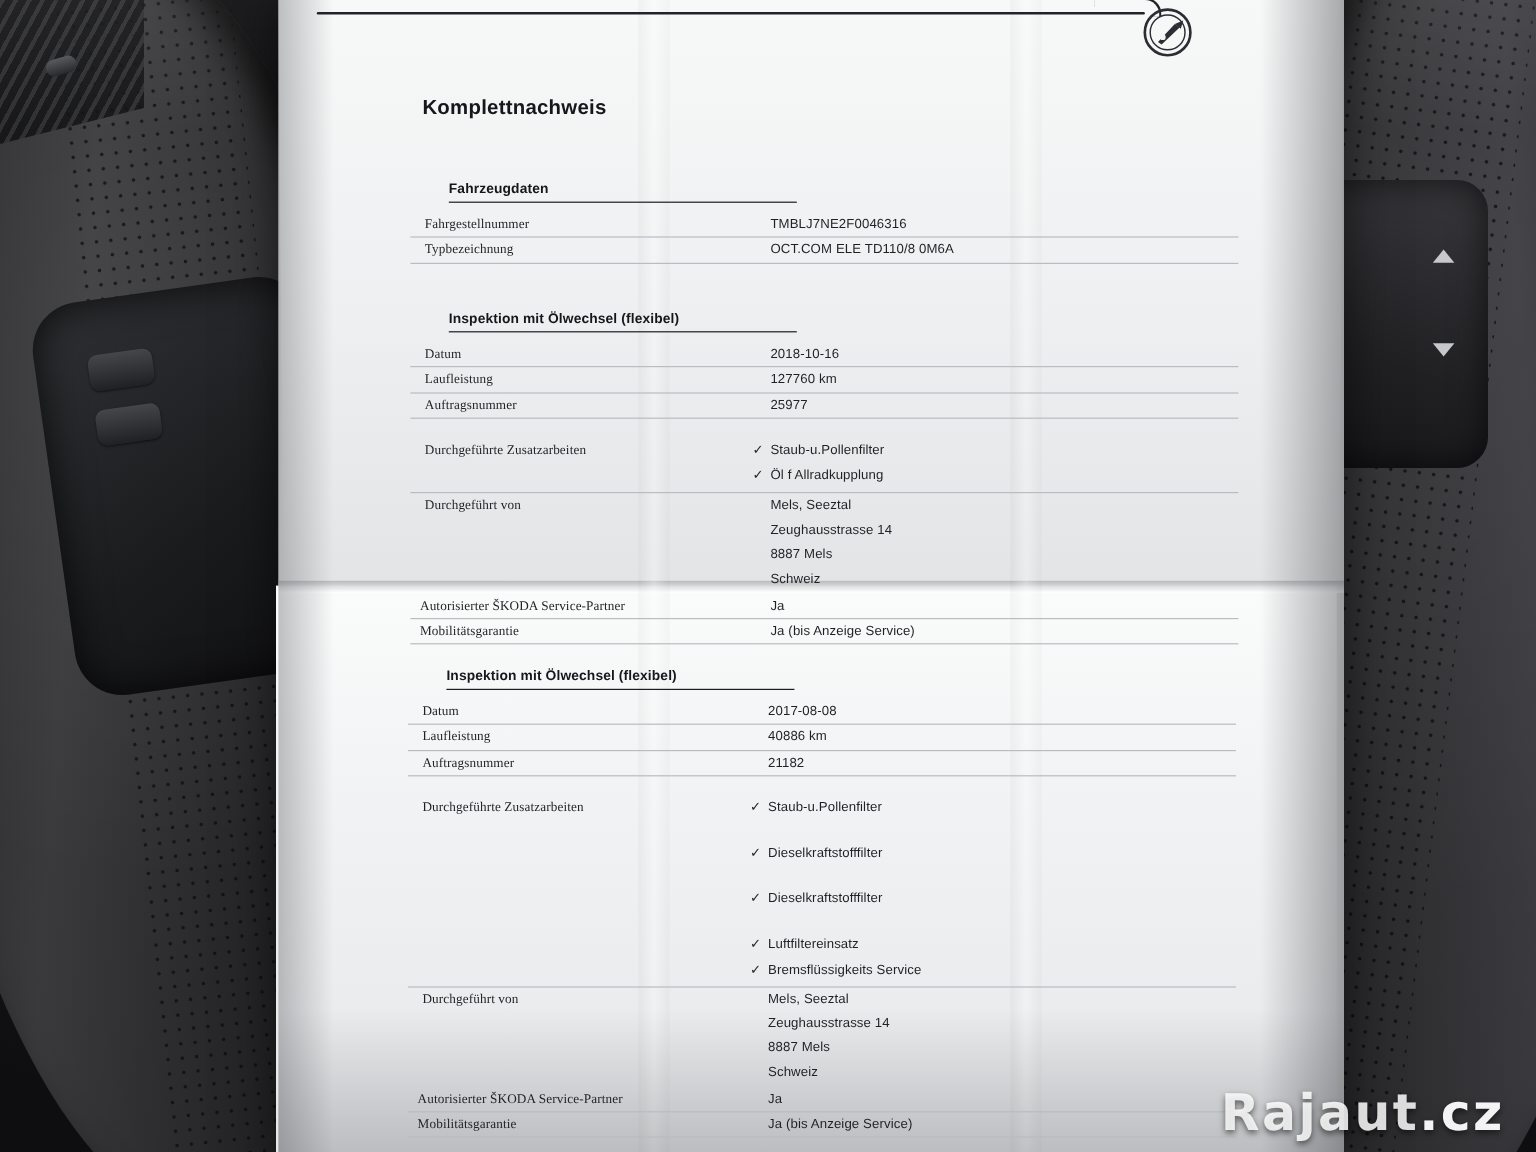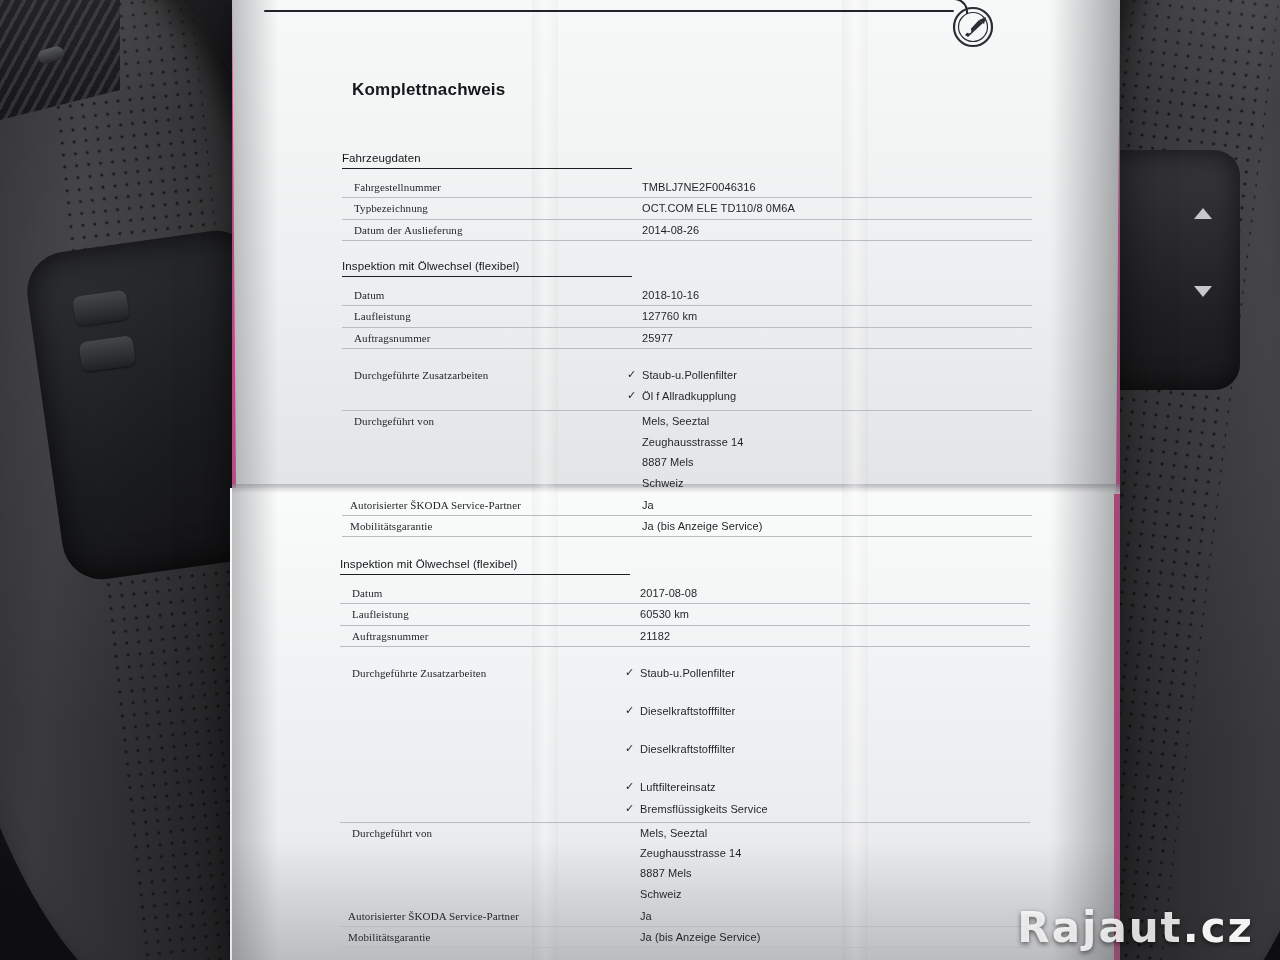--- a/index.html
+++ b/index.html
@@ -143,21 +143,21 @@
     pointer-events: none;
   }
 
   
   .paper {
     position: absolute;
     left: 232px;
     top: 0;
     width: 888px;
     height: 960px;
-    background: #ec4899;
+    background: #e5e5e5;
     box-shadow: 0 0 40px rgba(0,0,0,.55);
   }
   .paper-upper {
     position: absolute;
     left: 0; top: 0; width: 888px; height: 492px;
     background: linear-gradient(180deg, #f7f8f8 0%, #eeeff0 55%, #e3e4e5 100%);
     clip-path: polygon(0 0, 888px 0, 884px 492px, 4px 488px);
   }
   .paper-lower {
     position: absolute;
@@ -231,25 +231,26 @@
     letter-spacing: .2px;
   }
 
   .section {
     position: absolute;
     left: 110px;
     width: 690px;
   }
   .sec-head {
     font-size: 11.5px;
-    font-weight: normal;
+    font-weight: bold;
     padding-bottom: 4px;
     border-bottom: 1.6px solid #1b1d22;
     width: 290px;
     letter-spacing: .1px;
+    margin-left: 32px;
   }
   .row {
     position: relative;
     height: 20.4px;
     border-bottom: .8px solid #b9bcc0;
   }
   .row.no-line { border-bottom: none; margin-top: 16px; }
   .lbl {
     position: absolute;
     left: 12px; top: 4px;
@@ -346,24 +347,20 @@
         <div class="sec-head">Fahrzeugdaten</div>
         <div style="height:8px;"></div>
         <div class="row">
           <span class="lbl">Fahrgestellnummer</span>
           <span class="val">TMBLJ7NE2F0046316</span>
         </div>
         <div class="row">
           <span class="lbl">Typbezeichnung</span>
           <span class="val">OCT.COM ELE TD110/8 0M6A</span>
         </div>
-        <div class="row">
-          <span class="lbl">Datum der Auslieferung</span>
-          <span class="val">2014-08-26</span>
-        </div>
       </div>
 
       <div class="section" style="top:260px;">
         <div class="sec-head">Inspektion mit Ölwechsel (flexibel)</div>
         <div style="height:8px;"></div>
         <div class="row">
           <span class="lbl">Datum</span>
           <span class="val">2018-10-16</span>
         </div>
         <div class="row">
@@ -406,21 +403,21 @@
 
       <div class="section" style="top:558px; left:108px;">
         <div class="sec-head">Inspektion mit Ölwechsel (flexibel)</div>
         <div style="height:8px;"></div>
         <div class="row">
           <span class="lbl">Datum</span>
           <span class="val">2017-08-08</span>
         </div>
         <div class="row">
           <span class="lbl">Laufleistung</span>
-          <span class="val">60530 km</span>
+          <span class="val">40886 km</span>
         </div>
         <div class="row">
           <span class="lbl">Auftragsnummer</span>
           <span class="val">21182</span>
         </div>
         <div class="row no-line" style="height:22px;">
           <span class="lbl">Durchgeführte Zusatzarbeiten</span>
           <span class="val tick">Staub-u.Pollenfilter</span>
         </div>
         <div class="row no-line" style="height:22px;">

